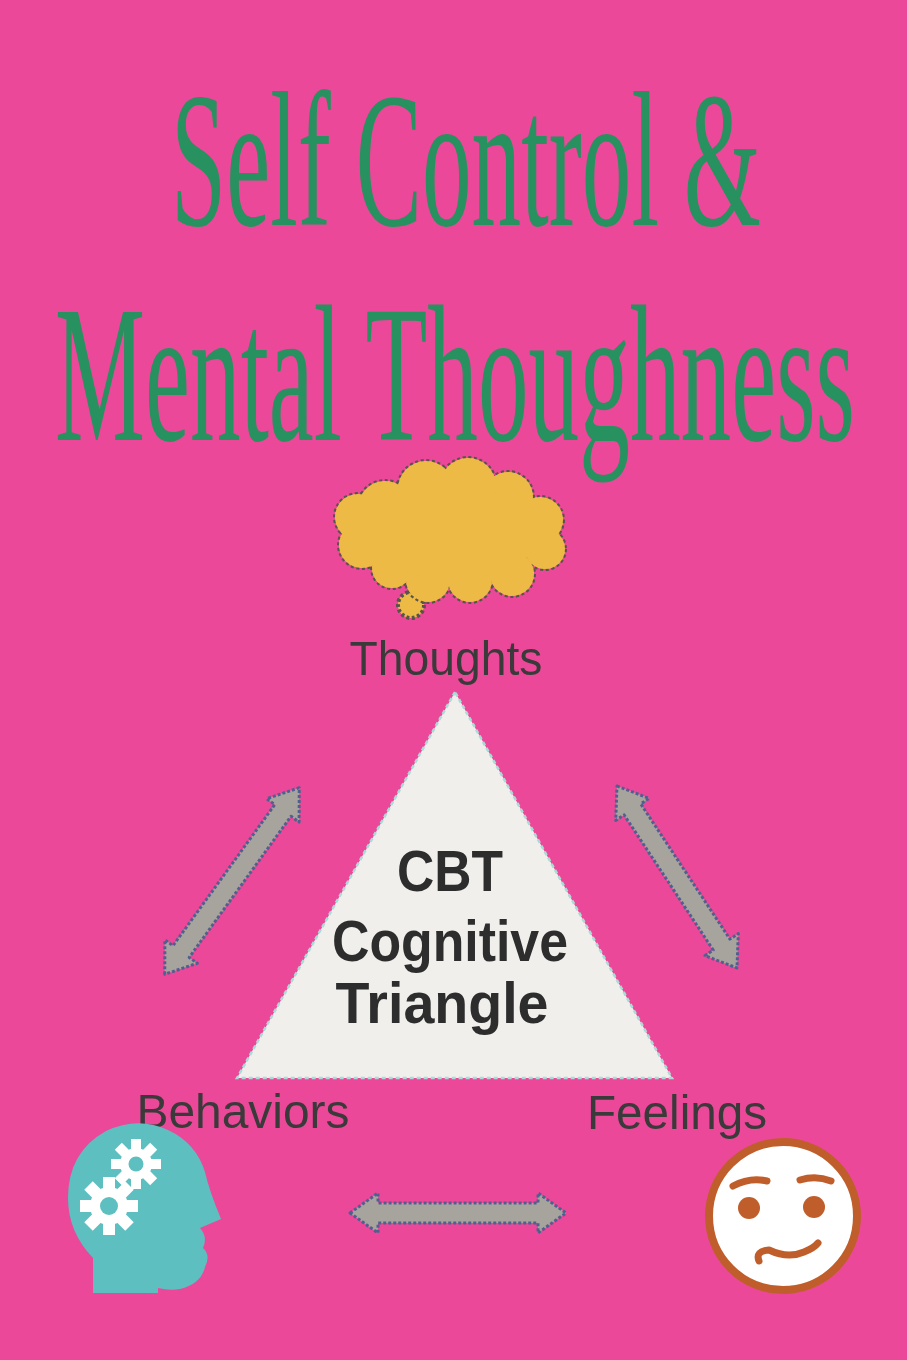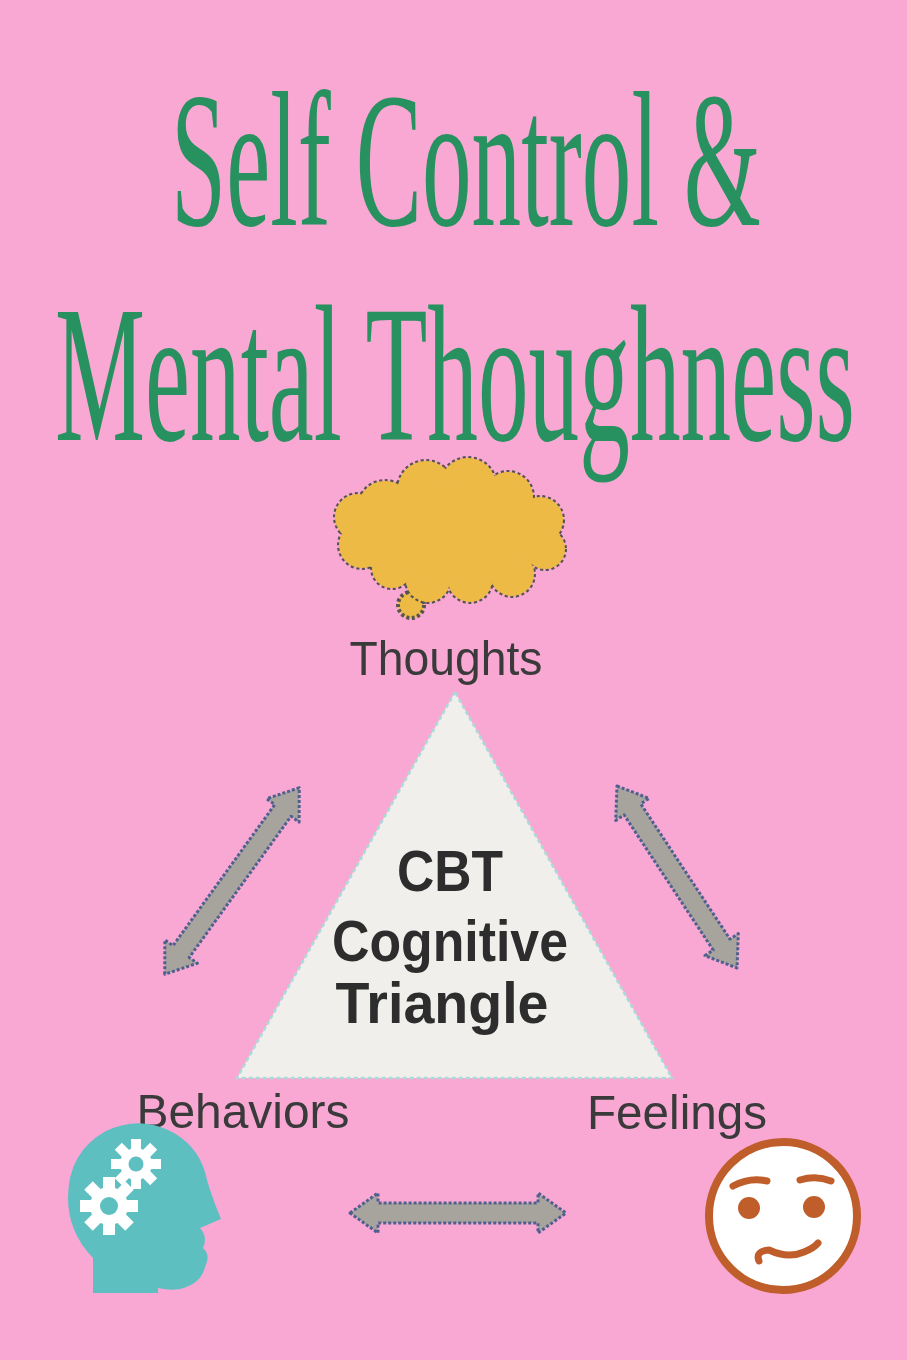--- a/index.html
+++ b/index.html
@@ -1,20 +1,20 @@
 <!DOCTYPE html>
 <html><head>
 <meta charset="utf-8">
 <style>
   html, body { margin: 0; padding: 0; background: #ffffff; }
   .page {
     position: relative;
     width: 907px;
     height: 1360px;
-    background: #f9a8d4;
+    background: #ec4899;
     overflow: hidden;
     font-family: "Liberation Sans", sans-serif;
   }
   .page svg { display: block; width: 907px; height: 1360px; }
   .title-text {
     font-family: "Liberation Serif", serif;
     font-weight: normal;
   }
   .t1 { font-size: 192px; }
   .t2 { font-size: 196px; }

